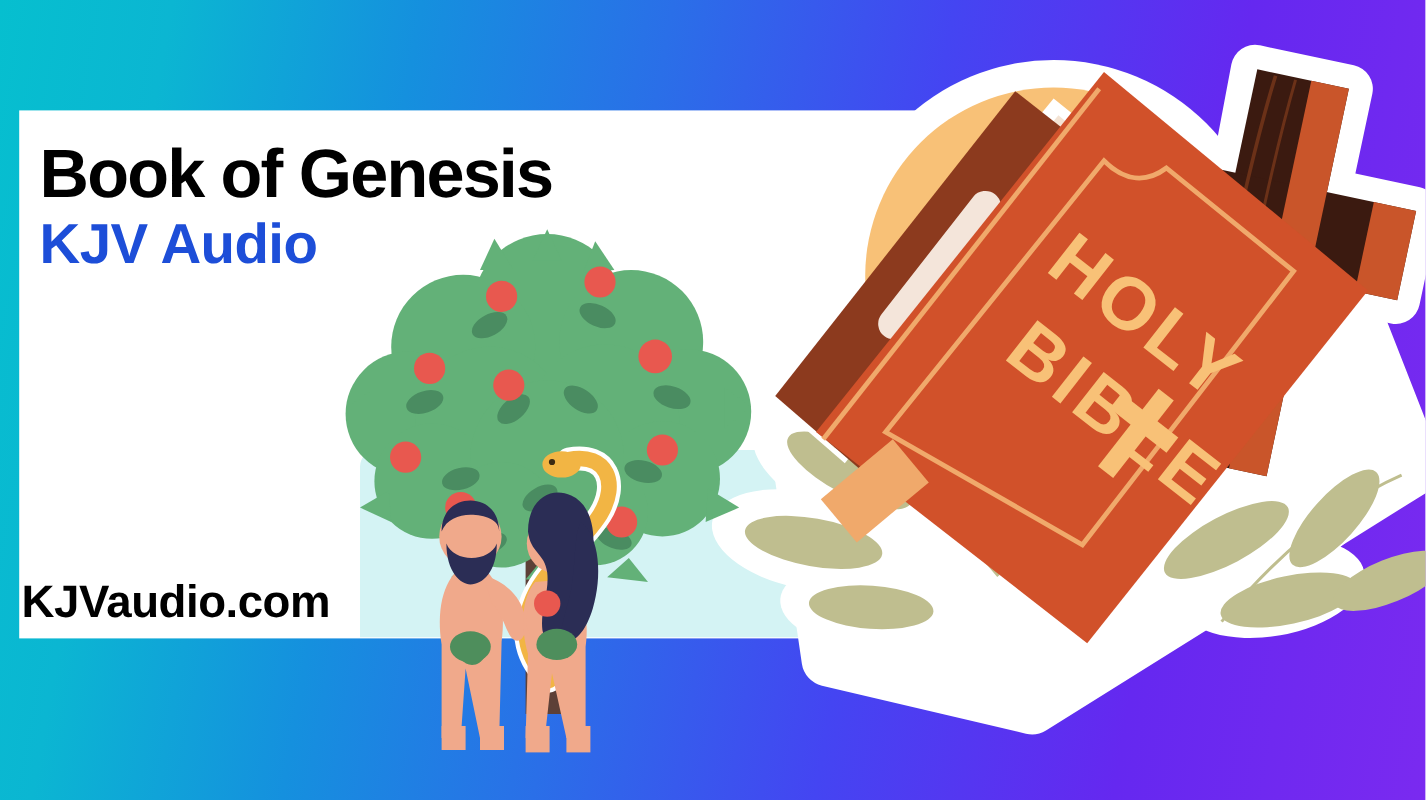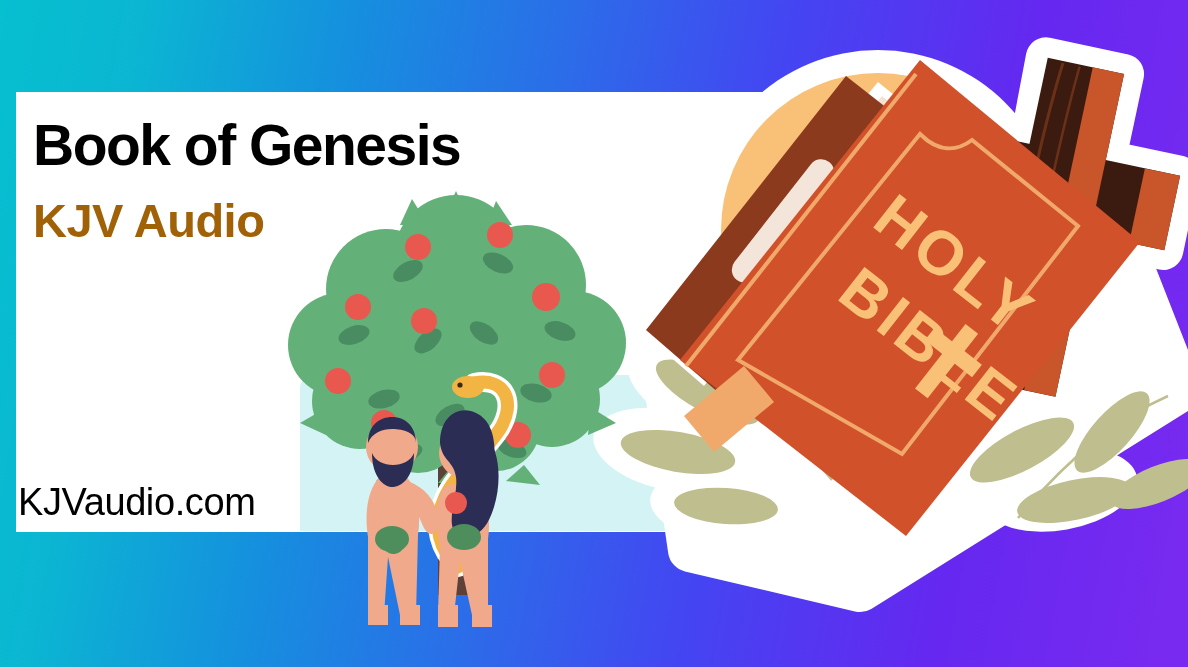--- a/index.html
+++ b/index.html
@@ -62,31 +62,31 @@
     font-weight: bold;
     letter-spacing: -1.5px;
     color: #000000;
     line-height: 0.98;
     white-space: nowrap;
   }
   .title-sub {
     font-size: 47px;
     font-weight: bold;
     letter-spacing: -0.5px;
-    color: #a16207;
+    color: #1d4ed8;
     line-height: 1.05;
-    margin-top: 22px;
+    margin-top: 4px;
     white-space: nowrap;
   }
   .site-url {
     position: absolute;
     left: 18px;
     top: 481px;
     font-size: 38px;
-    font-weight: normal;
+    font-weight: bold;
     letter-spacing: -0.4px;
     color: #000000;
     z-index: 40;
     white-space: nowrap;
   }
 
   
   .sticker-art {
     position: absolute;
     left: 620px;

